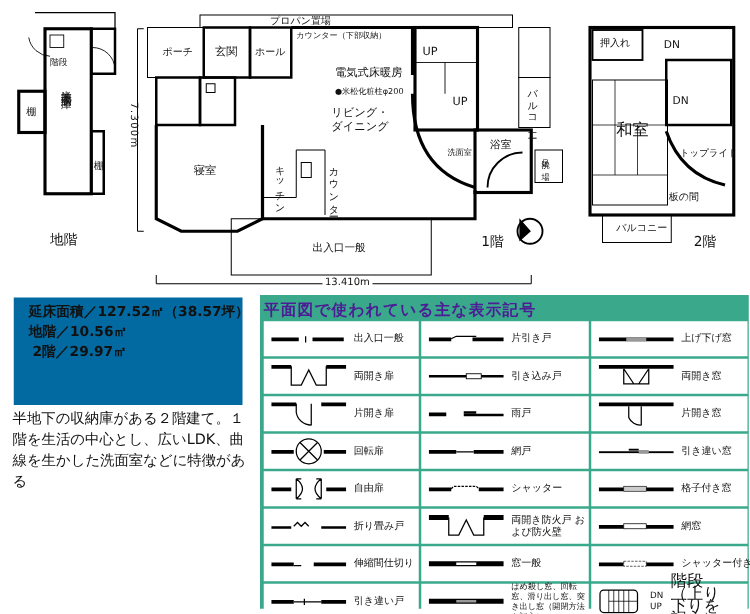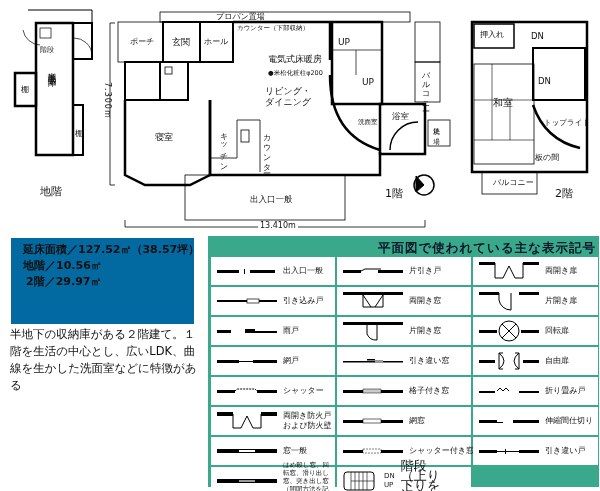--- a/index.html
+++ b/index.html
@@ -5,21 +5,21 @@
   html,body{margin:0;padding:0;background:#fff;}
   body{width:600px;height:491px;position:relative;overflow:hidden;font-family:"DejaVu Sans",sans-serif;color:#111;}
   .abs{position:absolute;}
   .plan{position:absolute;left:0;top:0;width:600px;height:235px;}
   .lbl{position:absolute;font-size:9px;white-space:nowrap;line-height:1;}
   .lbl-v{writing-mode:vertical-rl;letter-spacing:1px;}
   .spec{position:absolute;left:11px;top:238px;width:183px;height:86px;background:#0369a1;padding:4px 12px;box-sizing:border-box;}
   .spec div{font-size:11px;font-weight:bold;line-height:16px;white-space:nowrap;}
   .desc{position:absolute;left:10px;top:326px;width:195px;font-size:11.5px;line-height:17px;}
   .legend{position:absolute;left:208px;top:236px;width:391px;height:251px;background:#3aa88b;box-sizing:border-box;padding:3px;}
-  .legend-title{height:17px;line-height:17px;text-align:right;color:#0f172a;font-weight:bold;font-size:12.5px;letter-spacing:1px;}
+  .legend-title{height:17px;line-height:17px;text-align:left;color:#4c1d95;font-weight:bold;font-size:12.5px;letter-spacing:1px;}
   .grid{display:grid;grid-template-columns:124px 134px 125px;grid-auto-rows:28px;gap:2px;margin-top:1px;}
   .cell{background:#fff;display:flex;align-items:center;padding-left:6px;box-sizing:border-box;}
   .cell svg{flex:none;}
   .cell .t{font-size:8px;margin-left:6px;white-space:nowrap;line-height:10px;}
   .cell .t2{font-size:6.5px;line-height:8px;}
 </style>
 </head>
 <body>
 
 <div class="plan">
@@ -111,21 +111,21 @@
   <span class="lbl" style="left:338px;top:38px;font-size:9px">UP</span>
   <span class="lbl" style="left:362px;top:78px;font-size:9px">UP</span>
   <span class="lbl lbl-v" style="left:103px;top:82px;font-size:8px">7.300m</span>
   <span class="lbl" style="left:258px;top:222px;font-size:8px;background:#fff;padding:0 2px">13.410m</span>
   <span class="lbl" style="left:385px;top:188px;font-size:11px">1階</span>
   <span class="abs" style="left:414px;top:175px;width:20px;height:20px"></span>
 
   <span class="lbl" style="left:480px;top:31px;font-size:8px">押入れ</span>
   <span class="lbl" style="left:531px;top:32px;font-size:8.5px">DN</span>
   <span class="lbl" style="left:538px;top:77px;font-size:8.5px">DN</span>
-  <span class="lbl" style="left:493px;top:98px;font-size:10px">和室</span>
+  <span class="lbl" style="left:493px;top:98px;font-size:13px">和室</span>
   <span class="lbl" style="left:544px;top:119px;font-size:7.5px">トップライト</span>
   <span class="lbl" style="left:535px;top:154px;font-size:8px">板の間</span>
   <span class="lbl" style="left:493px;top:179px;font-size:8px">バルコニー</span>
   <span class="lbl" style="left:555px;top:188px;font-size:11px">2階</span>
 </div>
 
 <div class="spec">
   <div>延床面積／127.52㎡（38.57坪）</div>
   <div>地階／10.56㎡</div>
   <div style="padding-left:3px">2階／29.97㎡</div>
@@ -145,20 +145,27 @@
       <span class="t">出入口一般</span>
       </div>
     <div class="cell">
       <svg width="60" height="10">
           <rect x="0" y="4" width="18" height="3"></rect>
           <polyline points="18,5 22,3 38,3" fill="none" stroke="#000"></polyline>
           <rect x="35" y="4" width="25" height="3"></rect>
         </svg>
       <span class="t">片引き戸</span>
       </div>
+    <div class="cell">
+      <svg width="60" height="10">
+          <rect x="0" y="4" width="60" height="3"></rect>
+          <rect x="22" y="4" width="16" height="3" fill="#999"></rect>
+        </svg>
+      <span class="t">上げ下げ窓</span>
+      </div>
 
     <div class="cell">
       <svg width="60" height="22">
           <rect x="0" y="2" width="16" height="3"></rect>
           <rect x="44" y="2" width="16" height="3"></rect>
           <path d="M16,3 L16,18 L24,18 L30,6 L36,18 L44,18 L44,3" fill="none" stroke="#000"></path>
         </svg>
       <span class="t">両開き扉</span>
       </div>
     <div class="cell">

